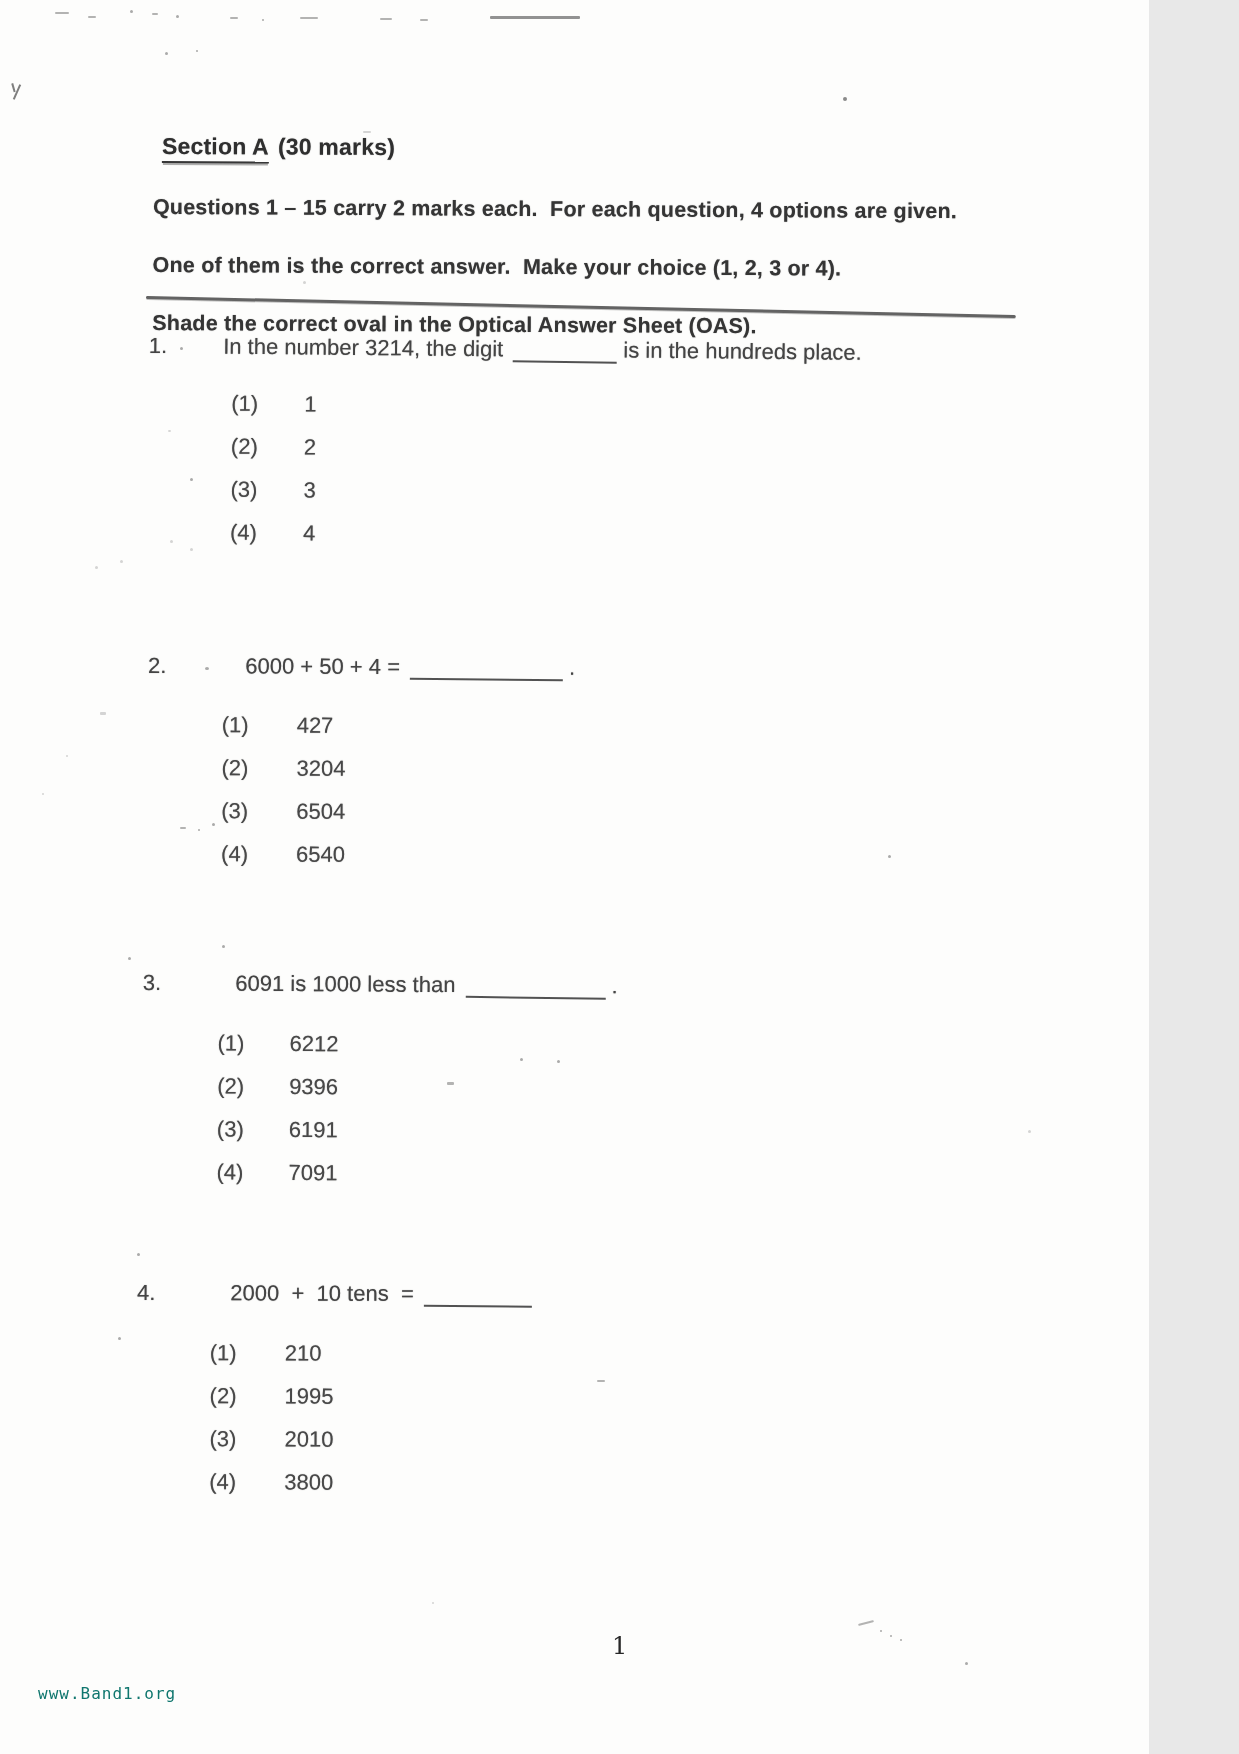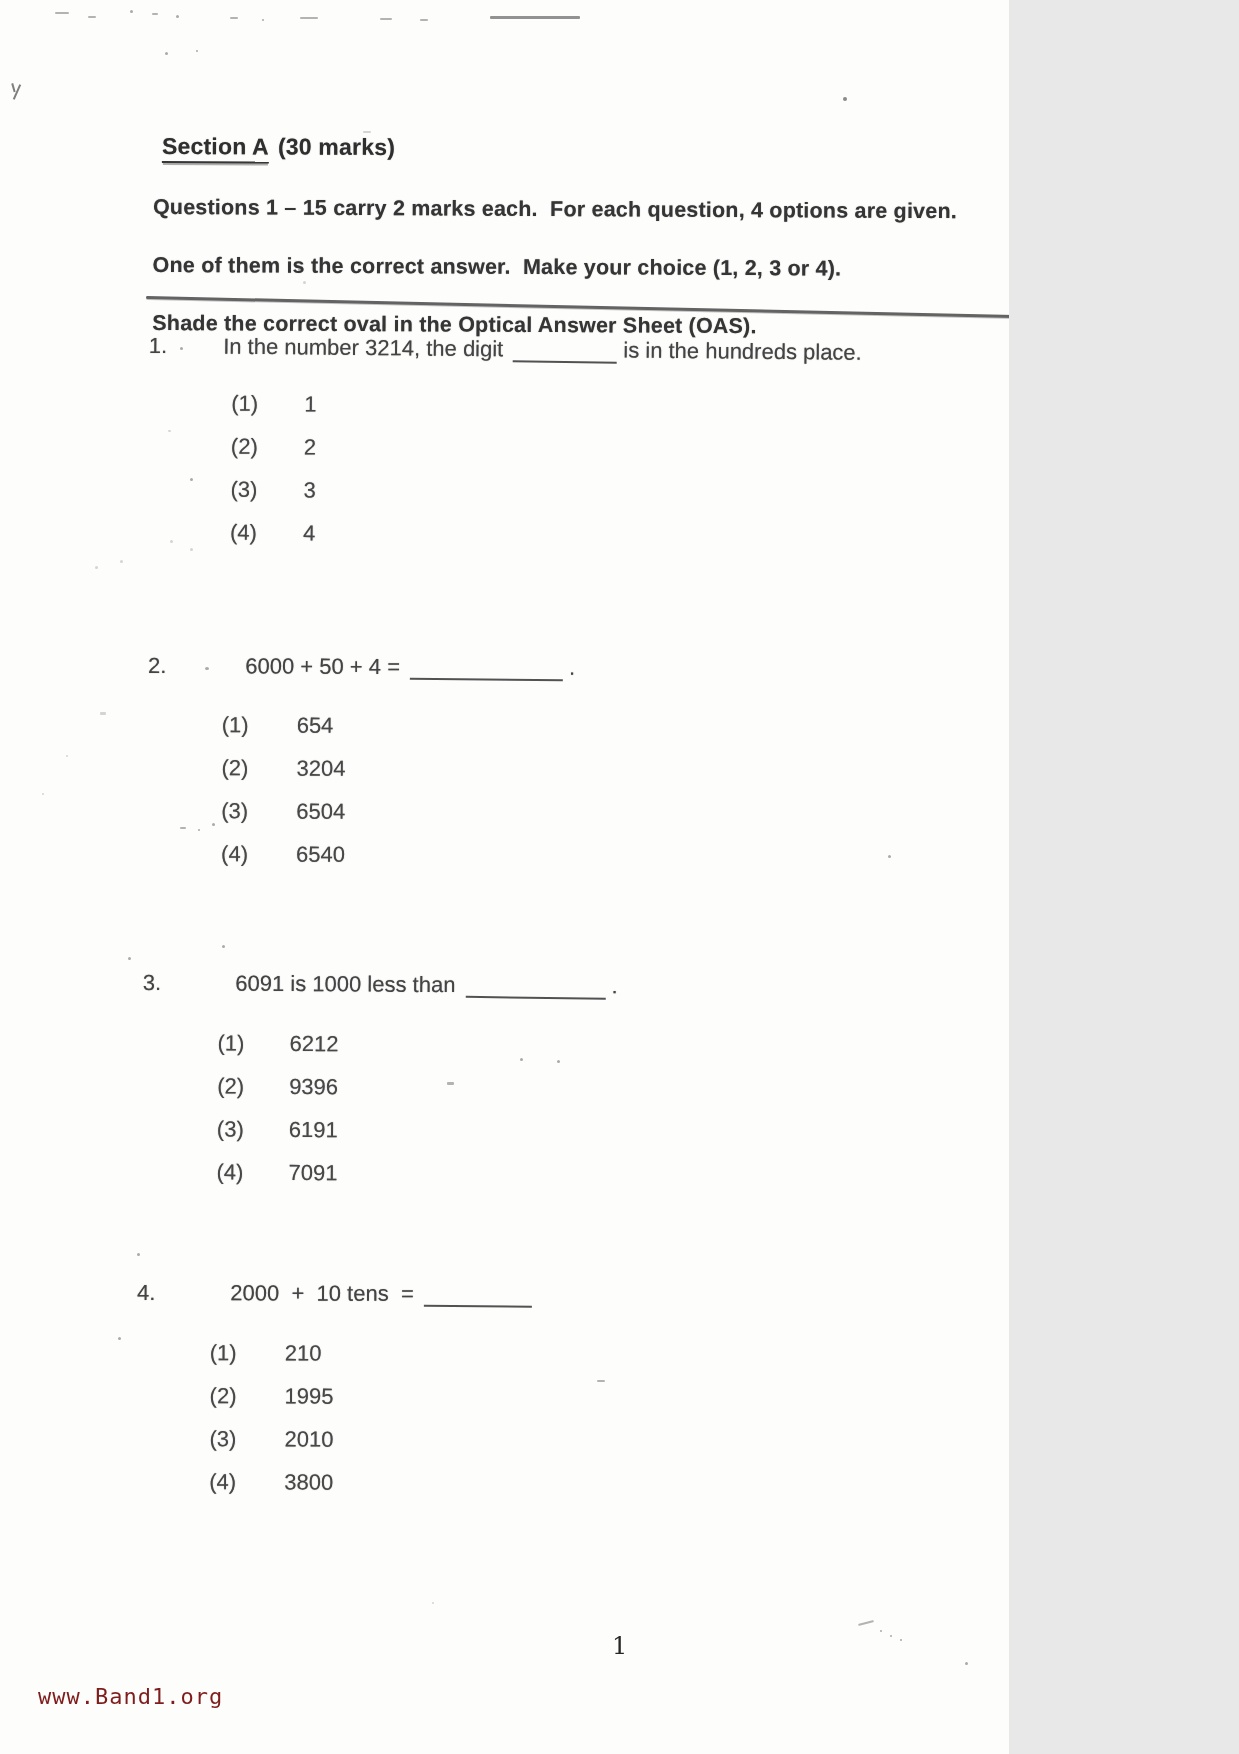--- a/index.html
+++ b/index.html
@@ -1,18 +1,18 @@
 <!DOCTYPE html>
 <html><head>
 <meta charset="utf-8">
 <style>
   html,body{margin:0;padding:0;background:#e8e8e8;}
   #page{
     position:relative;
-    width:1009px;height:1754px;
+    width:1149px;height:1754px;
     background:#fdfdfc;
     overflow:hidden;
     font-family:"Liberation Sans", sans-serif;
     color:#3f3f3f;
   }
   #scan-content{
     position:absolute;inset:0;
     filter:blur(0.25px) contrast(1.04);
   }
   
@@ -84,21 +84,21 @@
   .q-text-gap{display:inline-block;flex:none;}
   
   .page-number{
     position:absolute;left:612px;top:1632px;
     font-family:"DejaVu Serif", serif;
     font-size:24px;color:#2b2b2b;
   }
   .site-url{
     position:absolute;left:38px;top:1684px;
     font-family:"DejaVu Sans Mono", monospace;
-    font-size:22px;color:#7f1d1d;letter-spacing:1px;
+    font-size:16px;color:#0f766e;letter-spacing:1px;
   }
   
   .art{position:absolute;background:#5a5a5a;border-radius:50%;opacity:.5;}
   .art.dash{border-radius:1px;opacity:.45;}
   .art.faint{opacity:.25;}
   .corner-mark{
     position:absolute;left:16px;top:84px;width:2px;height:16px;
     background:#4a4a4a;transform:rotate(24deg);opacity:.7;
   }
   .corner-mark:after{
@@ -146,21 +146,21 @@
       </div>
     </div>
 
     <div class="question" id="q2">
       <div class="q-line">
         <span class="q-num">2.</span><span class="q-text-gap"></span><span>6000 + 50 + 4 =</span><span class="blank" style="width:153px"></span><span>.</span>
       </div>
       <div class="options">
         <div class="option">
             <span class="opt-label">(1)</span>
-            <span class="opt-value">654</span>
+            <span class="opt-value">427</span>
           </div>
         <div class="option">
             <span class="opt-label">(2)</span>
             <span class="opt-value">3204</span>
           </div>
         <div class="option">
             <span class="opt-label">(3)</span>
             <span class="opt-value">6504</span>
           </div>
         <div class="option">

